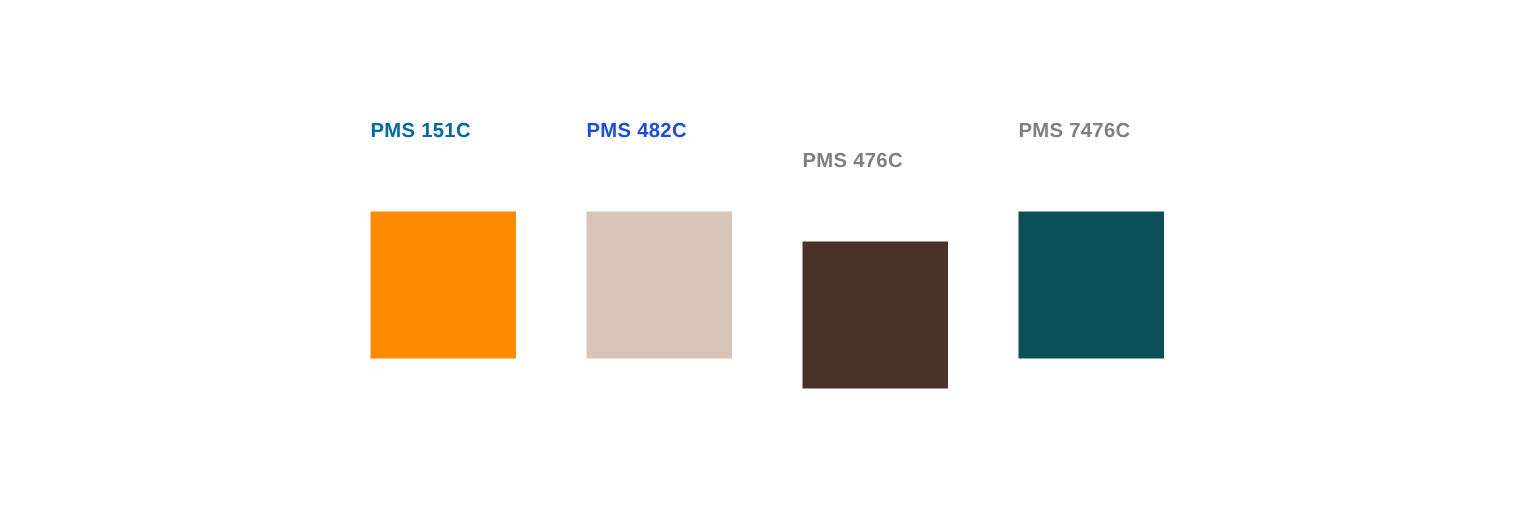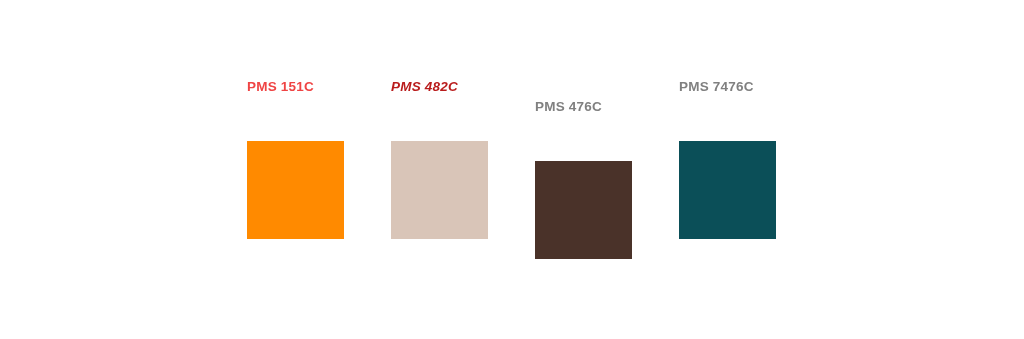--- a/index.html
+++ b/index.html
@@ -48,26 +48,26 @@
     margin-top: 47px;
     display: block;
   }
 </style>
 </head>
 <body style="background-color: rgb(255, 255, 255);">
 
 <div class="palette">
 
   <div class="swatch-cell">
-    <div class="swatch-label" style="color: #ef4444;">PMS 151C</div>
+    <div class="swatch-label" style="color: #0369a1;">PMS 151C</div>
     <div class="swatch-chip" style="background-color: rgb(255, 138, 0);"></div>
   </div>
 
   <div class="swatch-cell">
-    <div class="swatch-label" style="color: #b91c1c; font-style: italic;">PMS 482C</div>
+    <div class="swatch-label" style="color: #1d4ed8;">PMS 482C</div>
     <div class="swatch-chip" style="background-color: rgb(217, 197, 184);"></div>
   </div>
 
   <div class="swatch-cell">
     <div class="swatch-label" style="color: rgb(128, 128, 128); margin-top: 20px;">PMS 476C</div>
     <div class="swatch-chip" style="background-color: rgb(74, 50, 41);"></div>
   </div>
 
   <div class="swatch-cell">
     <div class="swatch-label" style="color: rgb(128, 128, 128);">PMS 7476C</div>

